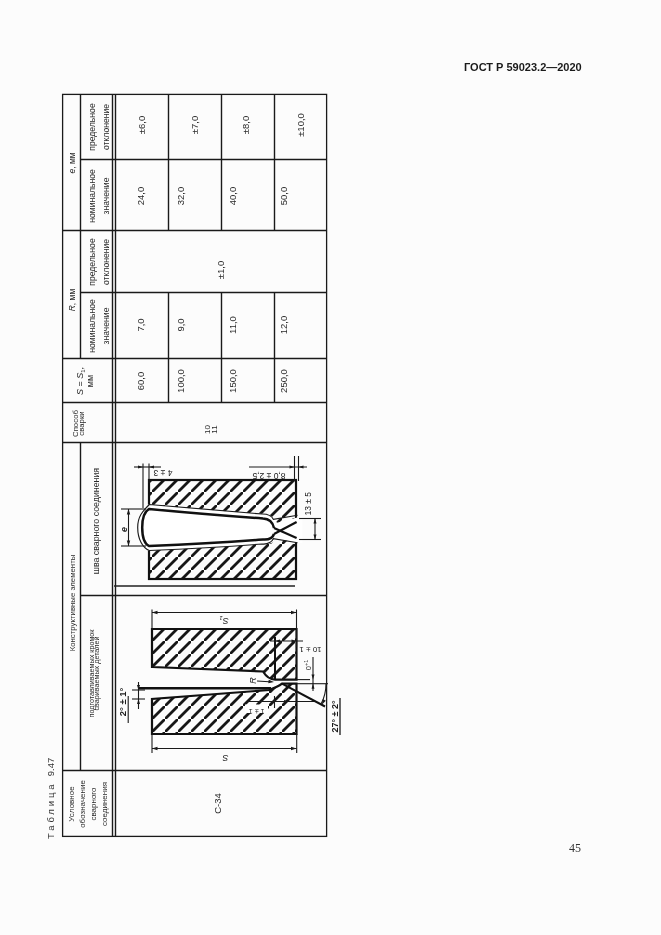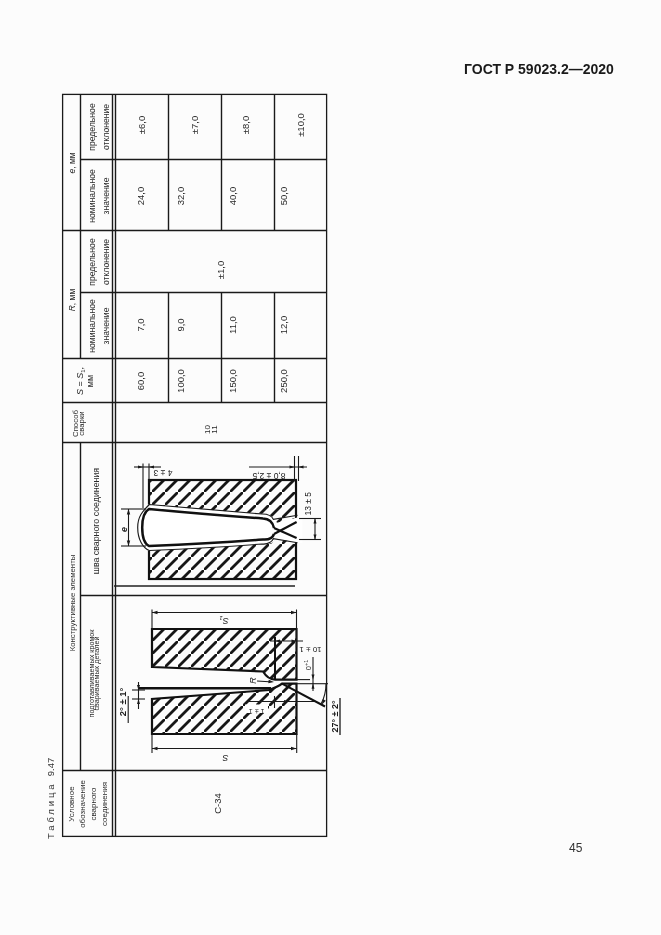--- a/index.html
+++ b/index.html
@@ -1,19 +1,19 @@
 <!DOCTYPE html>
 <html><head><meta charset="utf-8">
 <style>
 html,body{margin:0;padding:0;background:#fcfcfc;}
 #page{position:relative;width:661px;height:935px;background:#fcfcfc;overflow:hidden;font-family:"Liberation Sans",sans-serif;}
 #rot{position:absolute;left:62px;top:836.5px;width:743px;height:265px;transform:rotate(-90deg);transform-origin:0 0;}
 #cap{position:absolute;left:-2px;top:-17px;font-size:9.5px;color:#333;white-space:nowrap;}
-#hdr{position:absolute;left:464px;top:61px;font-size:14px;font-weight:bold;color:#1a1a1a;}
-#pgnum{position:absolute;left:569px;top:841px;font-size:12px;color:#333;}
+#hdr{position:absolute;left:464px;top:61px;font-size:11px;font-weight:bold;color:#1a1a1a;}
+#pgnum{position:absolute;left:569px;top:841px;font-size:12px;color:#333;font-family:Liberation Serif, serif;}
 </style></head>
 <body>
 <div id="page">
 
 <div id="hdr">ГОСТ Р 59023.2—2020</div>
 
 <div id="pgnum">45</div>
 
 <div id="rot">
 

